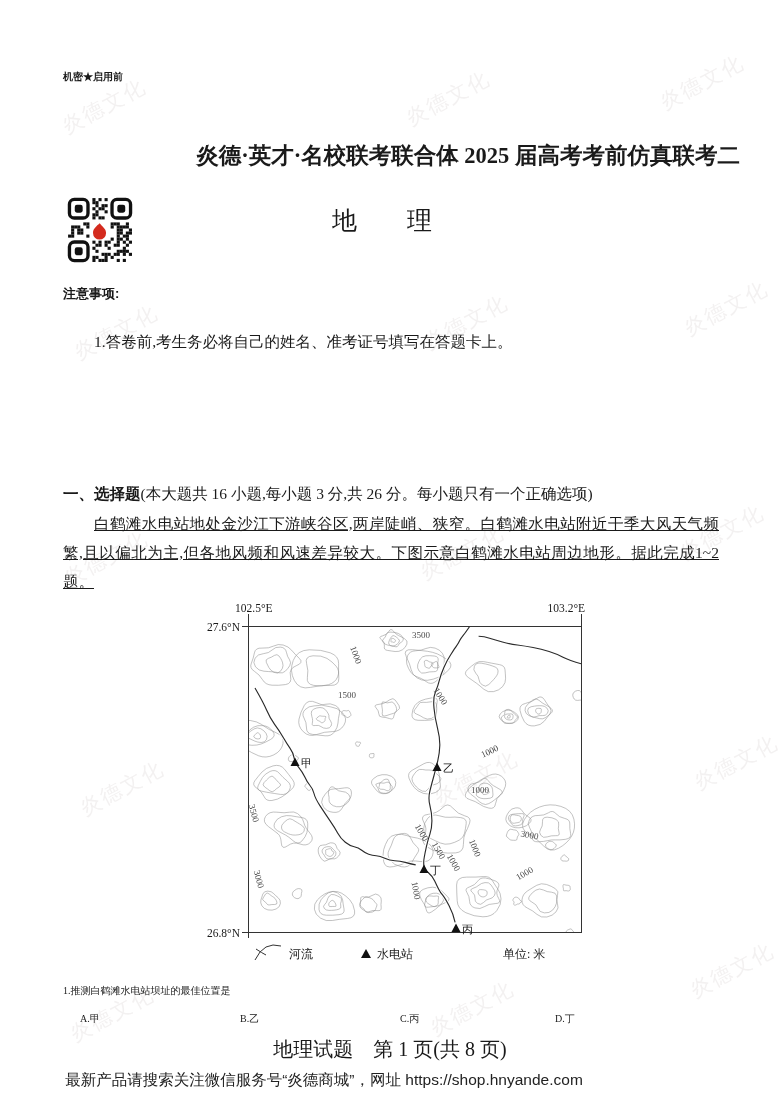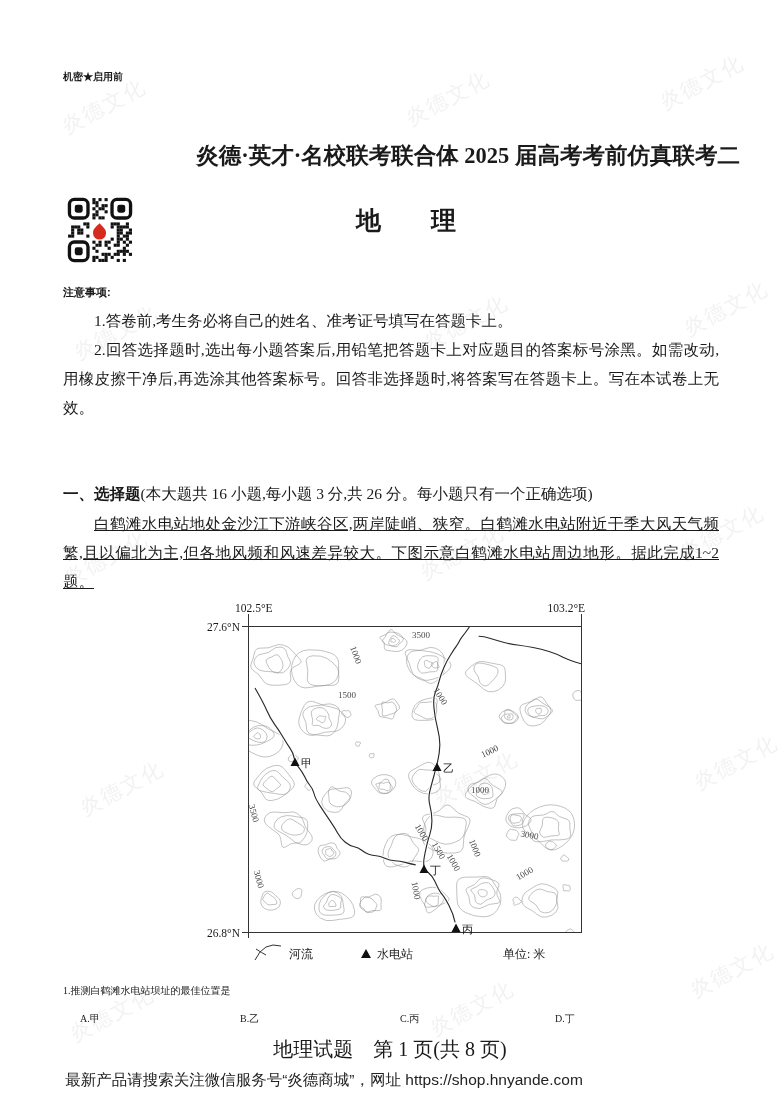--- a/index.html
+++ b/index.html
@@ -9,25 +9,25 @@
       transform:rotate(-28deg);white-space:nowrap;pointer-events:none;
       font-family:"DejaVu Serif",serif;}
   .classified{position:absolute;left:63px;top:70px;font-family:"Liberation Sans",sans-serif;
       font-weight:bold;font-size:10px;}
   .name-block{position:absolute;left:505px;top:44px;width:214px;}
   .name-row{display:flex;align-items:flex-end;height:26px;margin-bottom:14px;font-size:17px;}
   .name-row .lbl{white-space:pre;letter-spacing:1px;}
   .name-row .blank{flex:1;border-bottom:1px solid #222;height:22px;margin-left:6px;}
   .doc-title{position:absolute;left:40px;top:140px;width:700px;text-align:right;
       font-size:22.5px;font-weight:bold;white-space:nowrap;}
-  .subject{position:absolute;left:56px;top:204px;width:700px;text-align:center;
-      font-size:25px;font-weight:bold;}
+  .subject{position:absolute;left:32px;top:204px;width:700px;text-align:center;
+      font-size:25px;font-weight:normal;}
   .qr{position:absolute;left:62px;top:192px;width:76px;height:76px;}
   .notice{position:absolute;left:63px;top:285px;width:656px;}
-  .notice-head{font-family:"Liberation Sans",sans-serif;font-weight:bold;font-size:11px;margin-bottom:6px;}
+  .notice-head{font-family:"Liberation Sans",sans-serif;font-weight:bold;font-size:13px;margin-bottom:24px;}
   .notice p{margin:0;font-size:15.5px;line-height:29px;text-indent:2em;text-align:justify;}
   .section{position:absolute;left:63px;top:479px;width:656px;}
   .sec-head{font-size:15.5px;line-height:30px;}
   .sec-head b{font-family:"Liberation Sans",sans-serif;}
   .passage{margin:0;font-size:15.5px;line-height:29px;text-indent:2em;text-align:justify;text-decoration:underline;}
   .map-svg{position:absolute;left:185px;top:596px;}
   .q1{position:absolute;left:63px;top:978px;width:656px;font-size:10px;}
   .q1-text{line-height:26px;}
   .opts{position:relative;height:30px;margin-top:8px;}
   .opts span{position:absolute;top:0;}
@@ -174,21 +174,20 @@
     </g>
     <rect x="9.6" y="9.6" width="5.8" height="5.8" fill="#fff"></rect>
     <path d="M12.4,10.3 c0.9,1.3 2.1,1.7 2.1,3.2 a2.15,2.15 0 1,1 -4.3,0 c0-1.2 0.6-1.6 1.2-2.3 c0.4-0.45 0.8-0.6 1-0.9 z" fill="#d42b1e"></path>
   </svg>
 
   <div class="subject">地　　理</div>
 
   <div class="notice">
     <div class="notice-head">注意事项:</div>
     <p>1.答卷前,考生务必将自己的姓名、准考证号填写在答题卡上。</p>
-    <p>2.回答选择题时,选出每小题答案后,用铅笔把答题卡上对应题目的答案标号涂黑。如需改动,用橡皮擦干净后,再选涂其他答案标号。回答非选择题时,将答案写在答题卡上。写在本试卷上无效。</p>
   </div>
 
   <div class="section">
     <div class="sec-head"><b>一、选择题</b><span>(本大题共 16 小题,每小题 3 分,共 26 分。每小题只有一个正确选项)</span></div>
     <p class="passage">白鹤滩水电站地处金沙江下游峡谷区,两岸陡峭、狭窄。白鹤滩水电站附近干季大风天气频繁,且以偏北为主,但各地风频和风速差异较大。下图示意白鹤滩水电站周边地形。据此完成1~2题。</p>
   </div>
 
   <svg class="map-svg" width="420" height="380">
     <defs>
       <clipPath id="mapclip">

